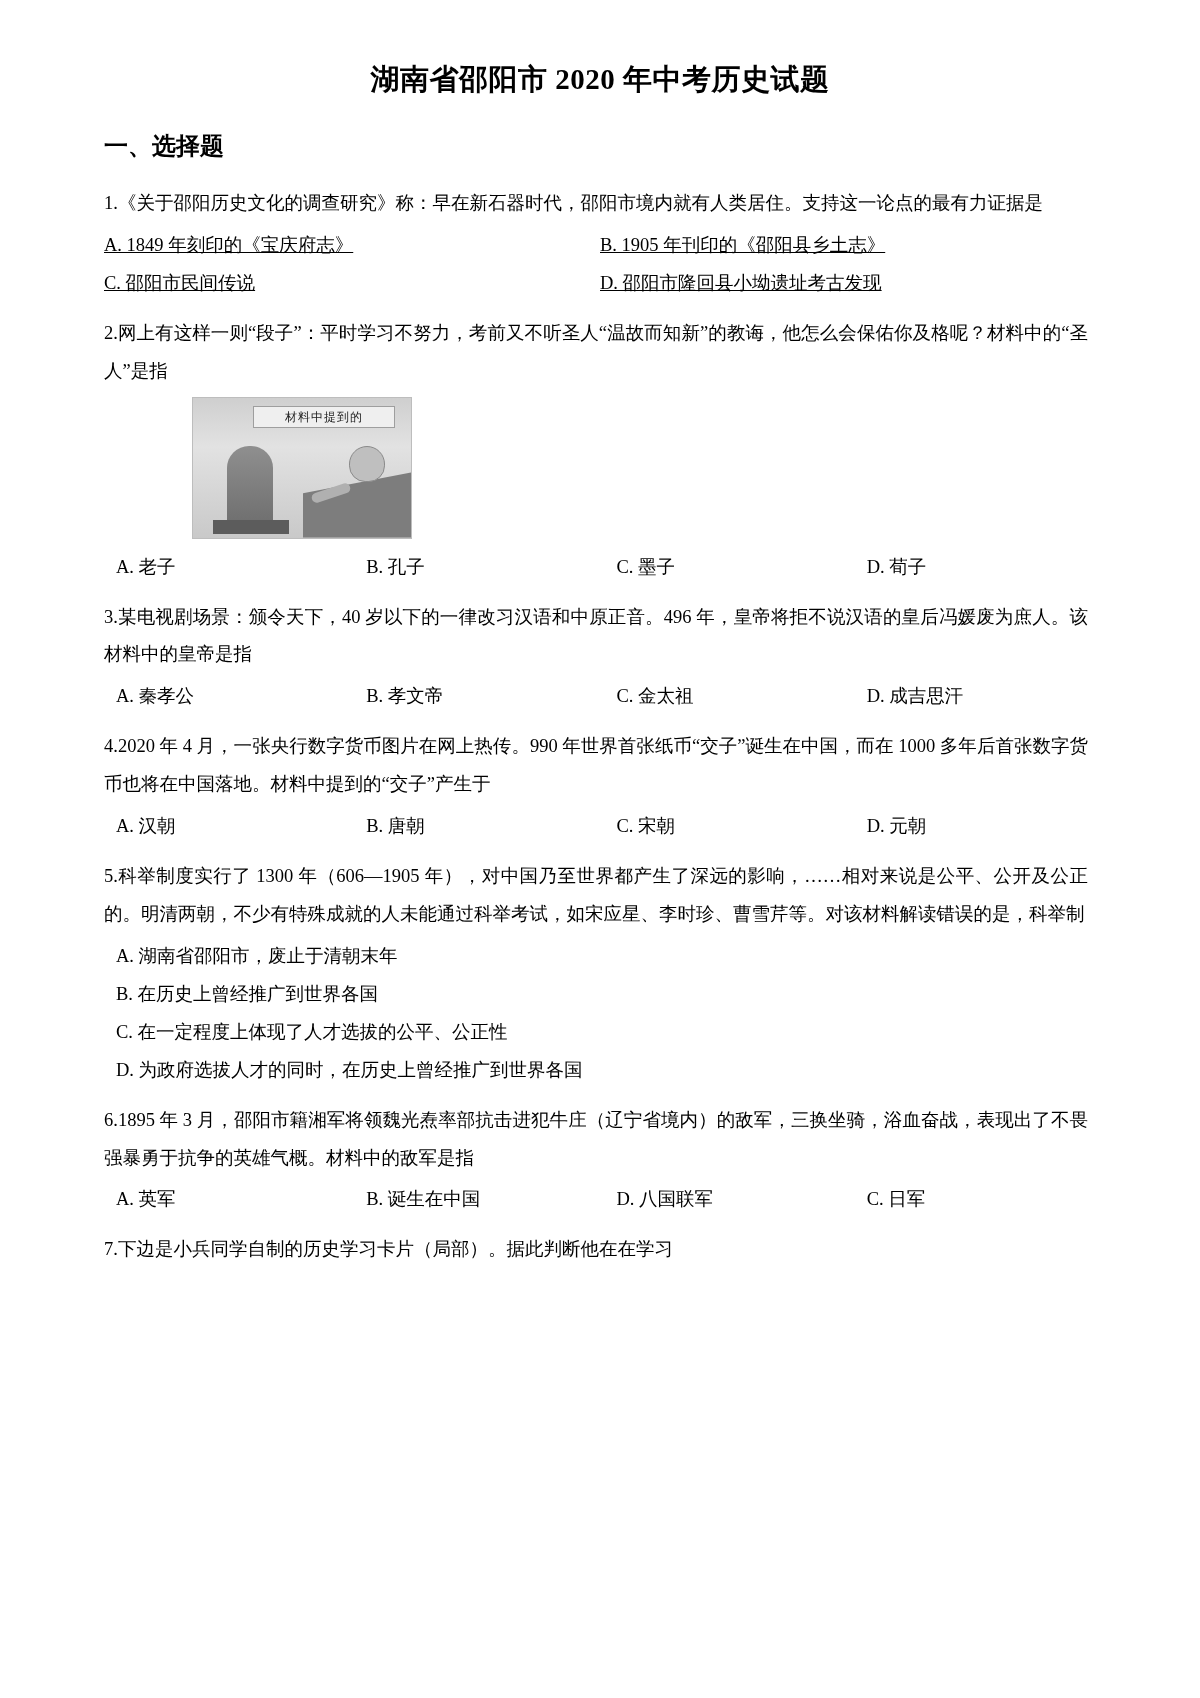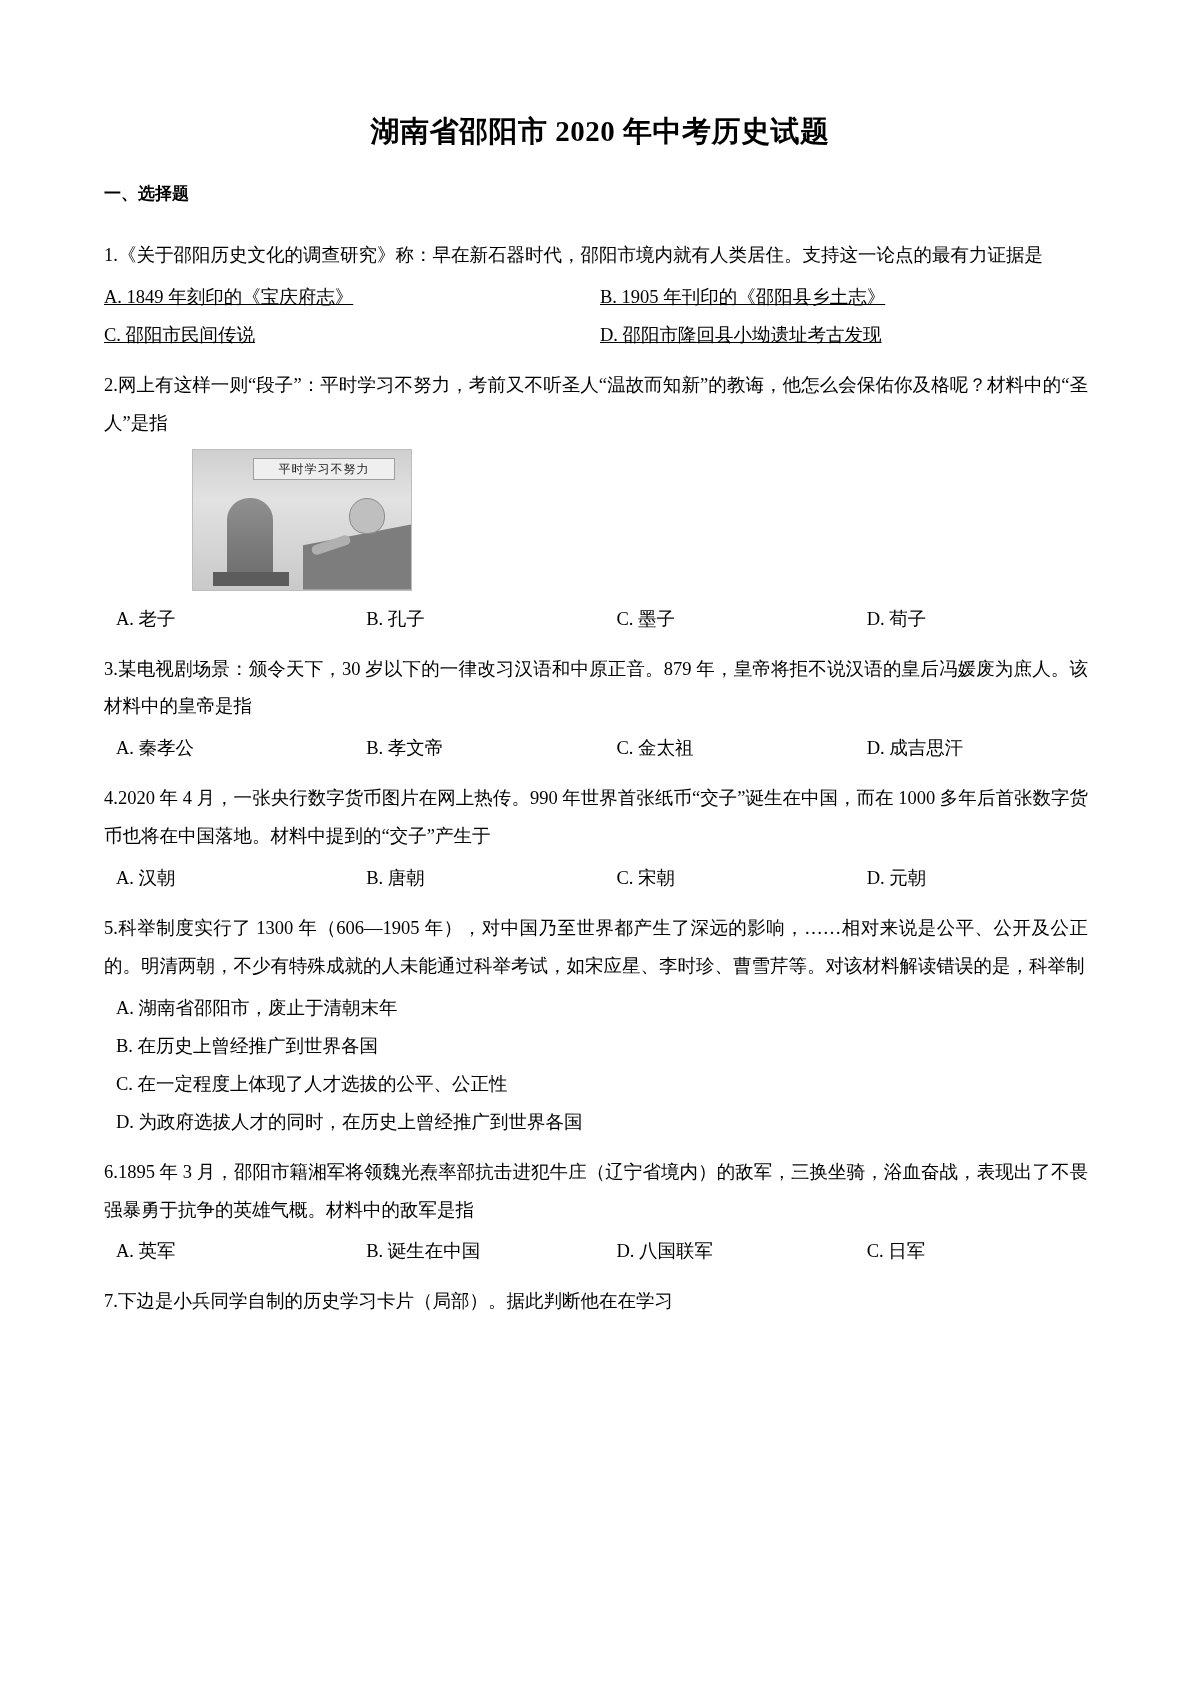--- a/index.html
+++ b/index.html
@@ -10,35 +10,35 @@
   body {
     width: 1200px;
     min-height: 1698px;
     font-family: "Liberation Serif", "DejaVu Serif", serif;
     color: #000000;
   }
   .page {
     width: 1200px;
     min-height: 1698px;
     box-sizing: border-box;
-    padding: 94px 104px 40px 104px;
+    padding: 42px 104px 40px 104px;
     position: relative;
   }
   .doc-title {
     text-align: center;
     font-size: 29px;
     font-weight: bold;
     letter-spacing: 0.5px;
     margin: 18px 0 30px 0;
     font-family: "Liberation Serif", "DejaVu Serif", serif;
   }
   .section-heading {
-    font-size: 17px;
+    font-size: 24px;
     font-weight: bold;
-    margin: 0 0 32px 0;
+    margin: 0 0 23px 0;
   }
   .q-stem {
     font-size: 18.5px;
     line-height: 2.05;
     margin: 0 8px 4px 0;
     text-align: justify;
   }
   .q-block {
     margin-bottom: 12px;
   }
@@ -161,37 +161,37 @@
     <div class="opt-row two-col">
       <div class="opt">C. 邵阳市民间传说</div>
       <div class="opt">D. 邵阳市隆回县小坳遗址考古发现</div>
     </div>
   </div>
 
   <div class="q-block">
     <p class="q-stem">2.网上有这样一则“段子”：平时学习不努力，考前又不听圣人“温故而知新”的教诲，他怎么会保佑你及格呢？材料中的“圣人”是指</p>
     <div class="fig">
       <div class="fig-inner"></div>
-      <div class="fig-caption-band">平时学习不努力</div>
+      <div class="fig-caption-band">材料中提到的</div>
       <div class="fig-statue"></div>
       <div class="fig-base"></div>
       <div class="fig-desk"></div>
       <div class="fig-person"></div>
       <div class="fig-arm"></div>
     </div>
     <div class="opt-row four-col opt-indent">
       <div class="opt">A. 老子</div>
       <div class="opt">B. 孔子</div>
       <div class="opt">C. 墨子</div>
       <div class="opt">D. 荀子</div>
     </div>
   </div>
 
   <div class="q-block">
-    <p class="q-stem">3.某电视剧场景：颁令天下，30 岁以下的一律改习汉语和中原正音。879 年，皇帝将拒不说汉语的皇后冯媛废为庶人。该材料中的皇帝是指</p>
+    <p class="q-stem">3.某电视剧场景：颁令天下，40 岁以下的一律改习汉语和中原正音。496 年，皇帝将拒不说汉语的皇后冯媛废为庶人。该材料中的皇帝是指</p>
     <div class="opt-row four-col opt-indent">
       <div class="opt">A. 秦孝公</div>
       <div class="opt">B. 孝文帝</div>
       <div class="opt">C. 金太祖</div>
       <div class="opt">D. 成吉思汗</div>
     </div>
   </div>
 
   <div class="q-block">
     <p class="q-stem">4.2020 年 4 月，一张央行数字货币图片在网上热传。990 年世界首张纸币“交子”诞生在中国，而在 1000 多年后首张数字货币也将在中国落地。材料中提到的“交子”产生于</p>

